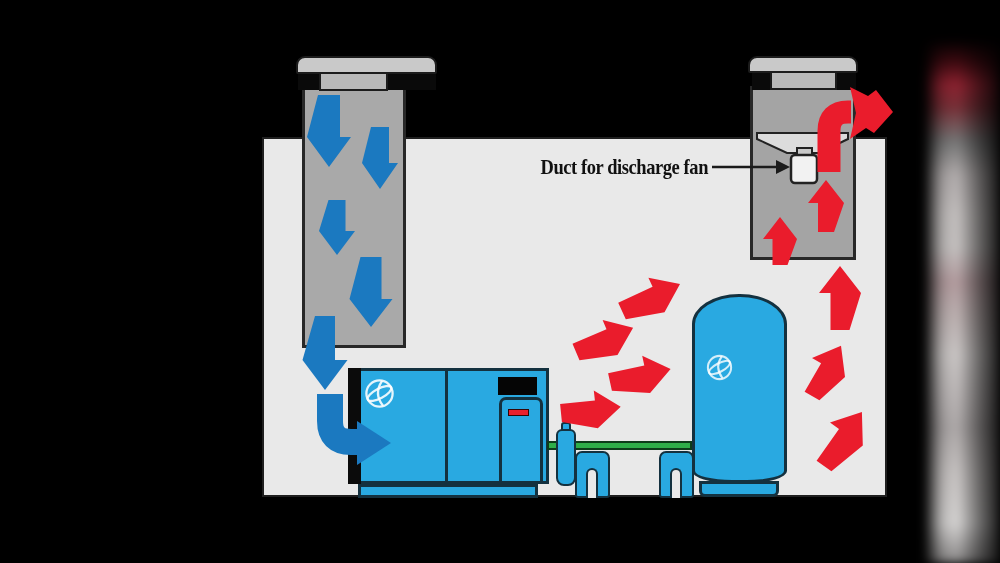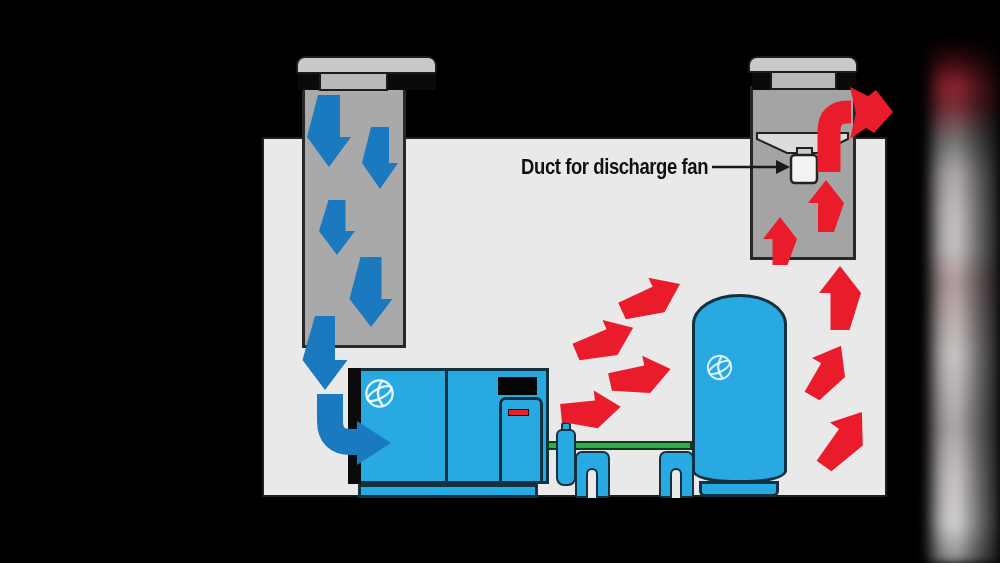--- a/index.html
+++ b/index.html
@@ -1,18 +1,18 @@
 <!DOCTYPE html>
 <html><head>
 <meta charset="utf-8">
 <style>
   html,body{margin:0;padding:0;background:#000;}
   *{box-sizing:border-box;}
   #stage{position:relative;width:1000px;height:563px;background:#000;overflow:hidden;
-         font-family:Liberation Sans, sans-serif;}
+         font-family:Liberation Serif, serif;}
   .abs{position:absolute;}
 
   
   #blur-band{left:925px;top:0;width:75px;height:563px;filter:blur(5px);
     background:linear-gradient(180deg,#000 0%,#000 7%,#3d0a10 11%,#8e2230 15%,#7a3038 19%,
       #777 25%,#b3aeae 31%,#c6c2c1 38%,#c9c5c4 44%,#b79fa2 50%,#c0b4b4 56%,#cecac9 63%,
       #bfbaba 70%,#b1acac 76%,#cac6c5 84%,#d8d6d5 93%,#8b8989 100%);}
   #blur-band::after{content:'';position:absolute;inset:0;
     background:linear-gradient(90deg,rgba(0,0,0,.9) 0%,rgba(0,0,0,.15) 22%,rgba(0,0,0,0) 42%,
       rgba(0,0,0,.45) 70%,rgba(0,0,0,.88) 100%);}

